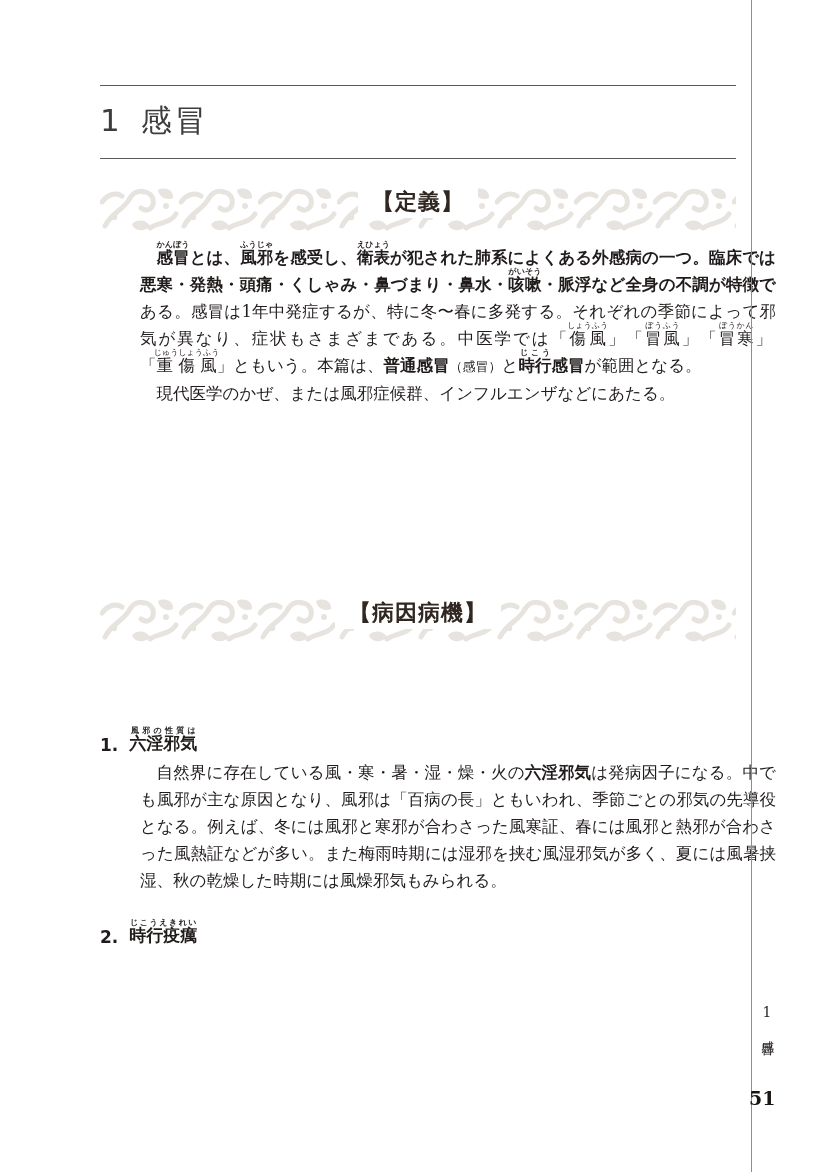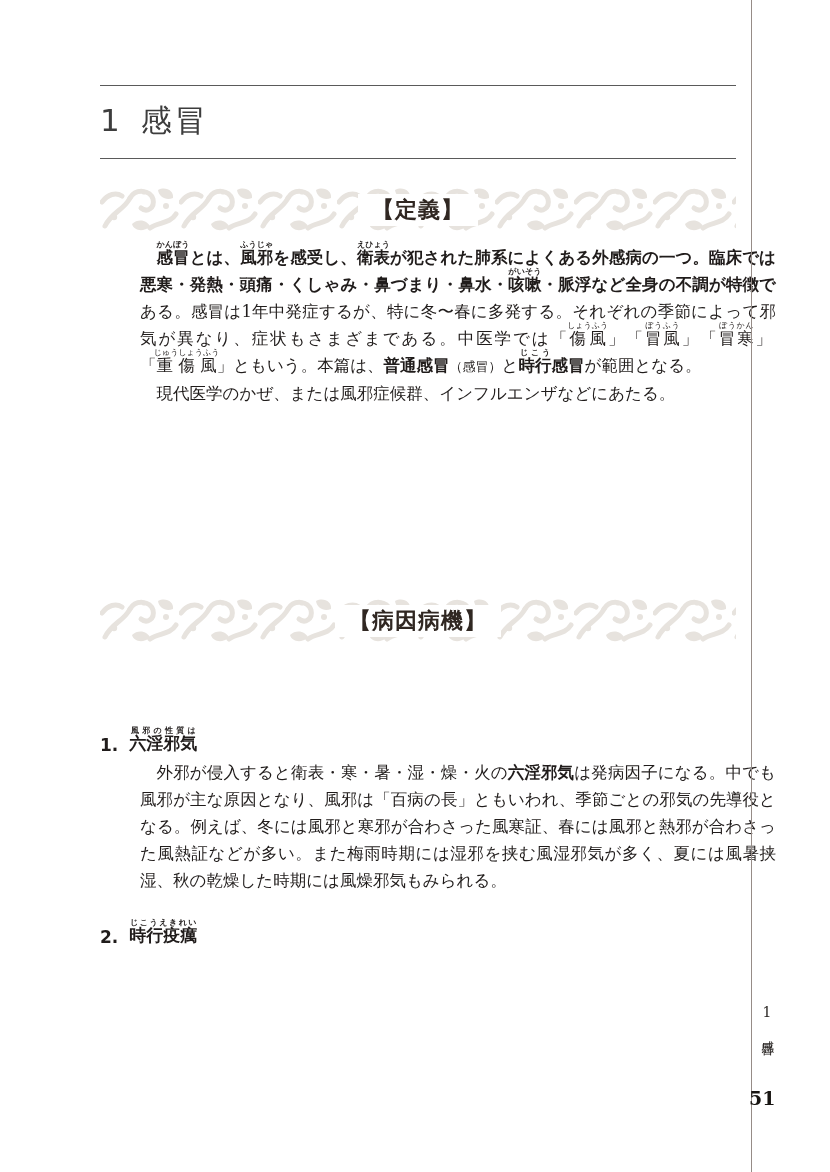--- a/index.html
+++ b/index.html
@@ -13,21 +13,21 @@
   .chapter-head{
     position:absolute;left:100px;top:100px;display:flex;align-items:baseline;
     font-family:"DejaVu Sans","Liberation Sans",sans-serif;color:#3d3d3d;
   }
   .ch-num{font-size:31px;font-weight:400;}
   .ch-title{font-size:31px;font-weight:400;letter-spacing:3px;margin-left:21px;}
   .banner{position:absolute;left:100px;width:636px;height:48px;}
   .banner-def{top:186px;}
   .banner-patho{top:597px;}
   .banner svg{position:absolute;left:0;top:0;}
-  .label-wrap{position:absolute;left:0;top:0;right:0;bottom:0;display:flex;align-items:center;justify-content:center;}
+  .label-wrap{position:absolute;left:0;top:0;right:0;bottom:0;display:flex;align-items:flex-start;justify-content:center;}
   .banner-label{
     background:#ffffff;padding:1px 14px;font-size:22px;font-weight:700;color:#302722;
     font-family:"DejaVu Serif","Liberation Serif",serif;letter-spacing:1px;
   }
   .bodytext{position:absolute;left:100px;width:636px;font-size:16.5px;line-height:27px;margin-left:40px;}
   .bodytext p{margin:0;text-indent:1em;text-align:justify;}
   .def-text{top:240px;}
   .patho-intro{top:649px;}
   .sub1-para{top:759px;}
   .sub2-para{top:951px;}
@@ -111,21 +111,21 @@
     </div>
   </div>
 
 
   <div class="subhead subhead-1">
     <span class="sh-num">1.</span>
     <span class="sh-title"><ruby class="bg">六淫邪気<rt>風邪の性質は</rt></ruby></span>
   </div>
 
   <div class="bodytext sub1-para">
-      <p><span>外邪が侵入すると衛表・寒・暑・湿・燥・火の</span><span class="bg">六淫邪気</span><span>は発病因子になる。中でも風邪が主な原因となり、風邪は「百病の長」ともいわれ、季節ごとの邪気の先導役となる。例えば、冬には風邪と寒邪が合わさった風寒証、春には風邪と熱邪が合わさった風熱証などが多い。また梅雨時期には湿邪を挟む風湿邪気が多く、夏には風暑挟湿、秋の乾燥した時期には風燥邪気もみられる。</span></p>
+      <p><span>自然界に存在している風・寒・暑・湿・燥・火の</span><span class="bg">六淫邪気</span><span>は発病因子になる。中でも風邪が主な原因となり、風邪は「百病の長」ともいわれ、季節ごとの邪気の先導役となる。例えば、冬には風邪と寒邪が合わさった風寒証、春には風邪と熱邪が合わさった風熱証などが多い。また梅雨時期には湿邪を挟む風湿邪気が多く、夏には風暑挟湿、秋の乾燥した時期には風燥邪気もみられる。</span></p>
     </div>
 
   <div class="subhead subhead-2">
     <span class="sh-num">2.</span>
     <span class="sh-title"><ruby class="bg">時行疫癘<rt>じこうえきれい</rt></ruby></span>
   </div>
 
 
 
   <div class="side-rule"></div>

